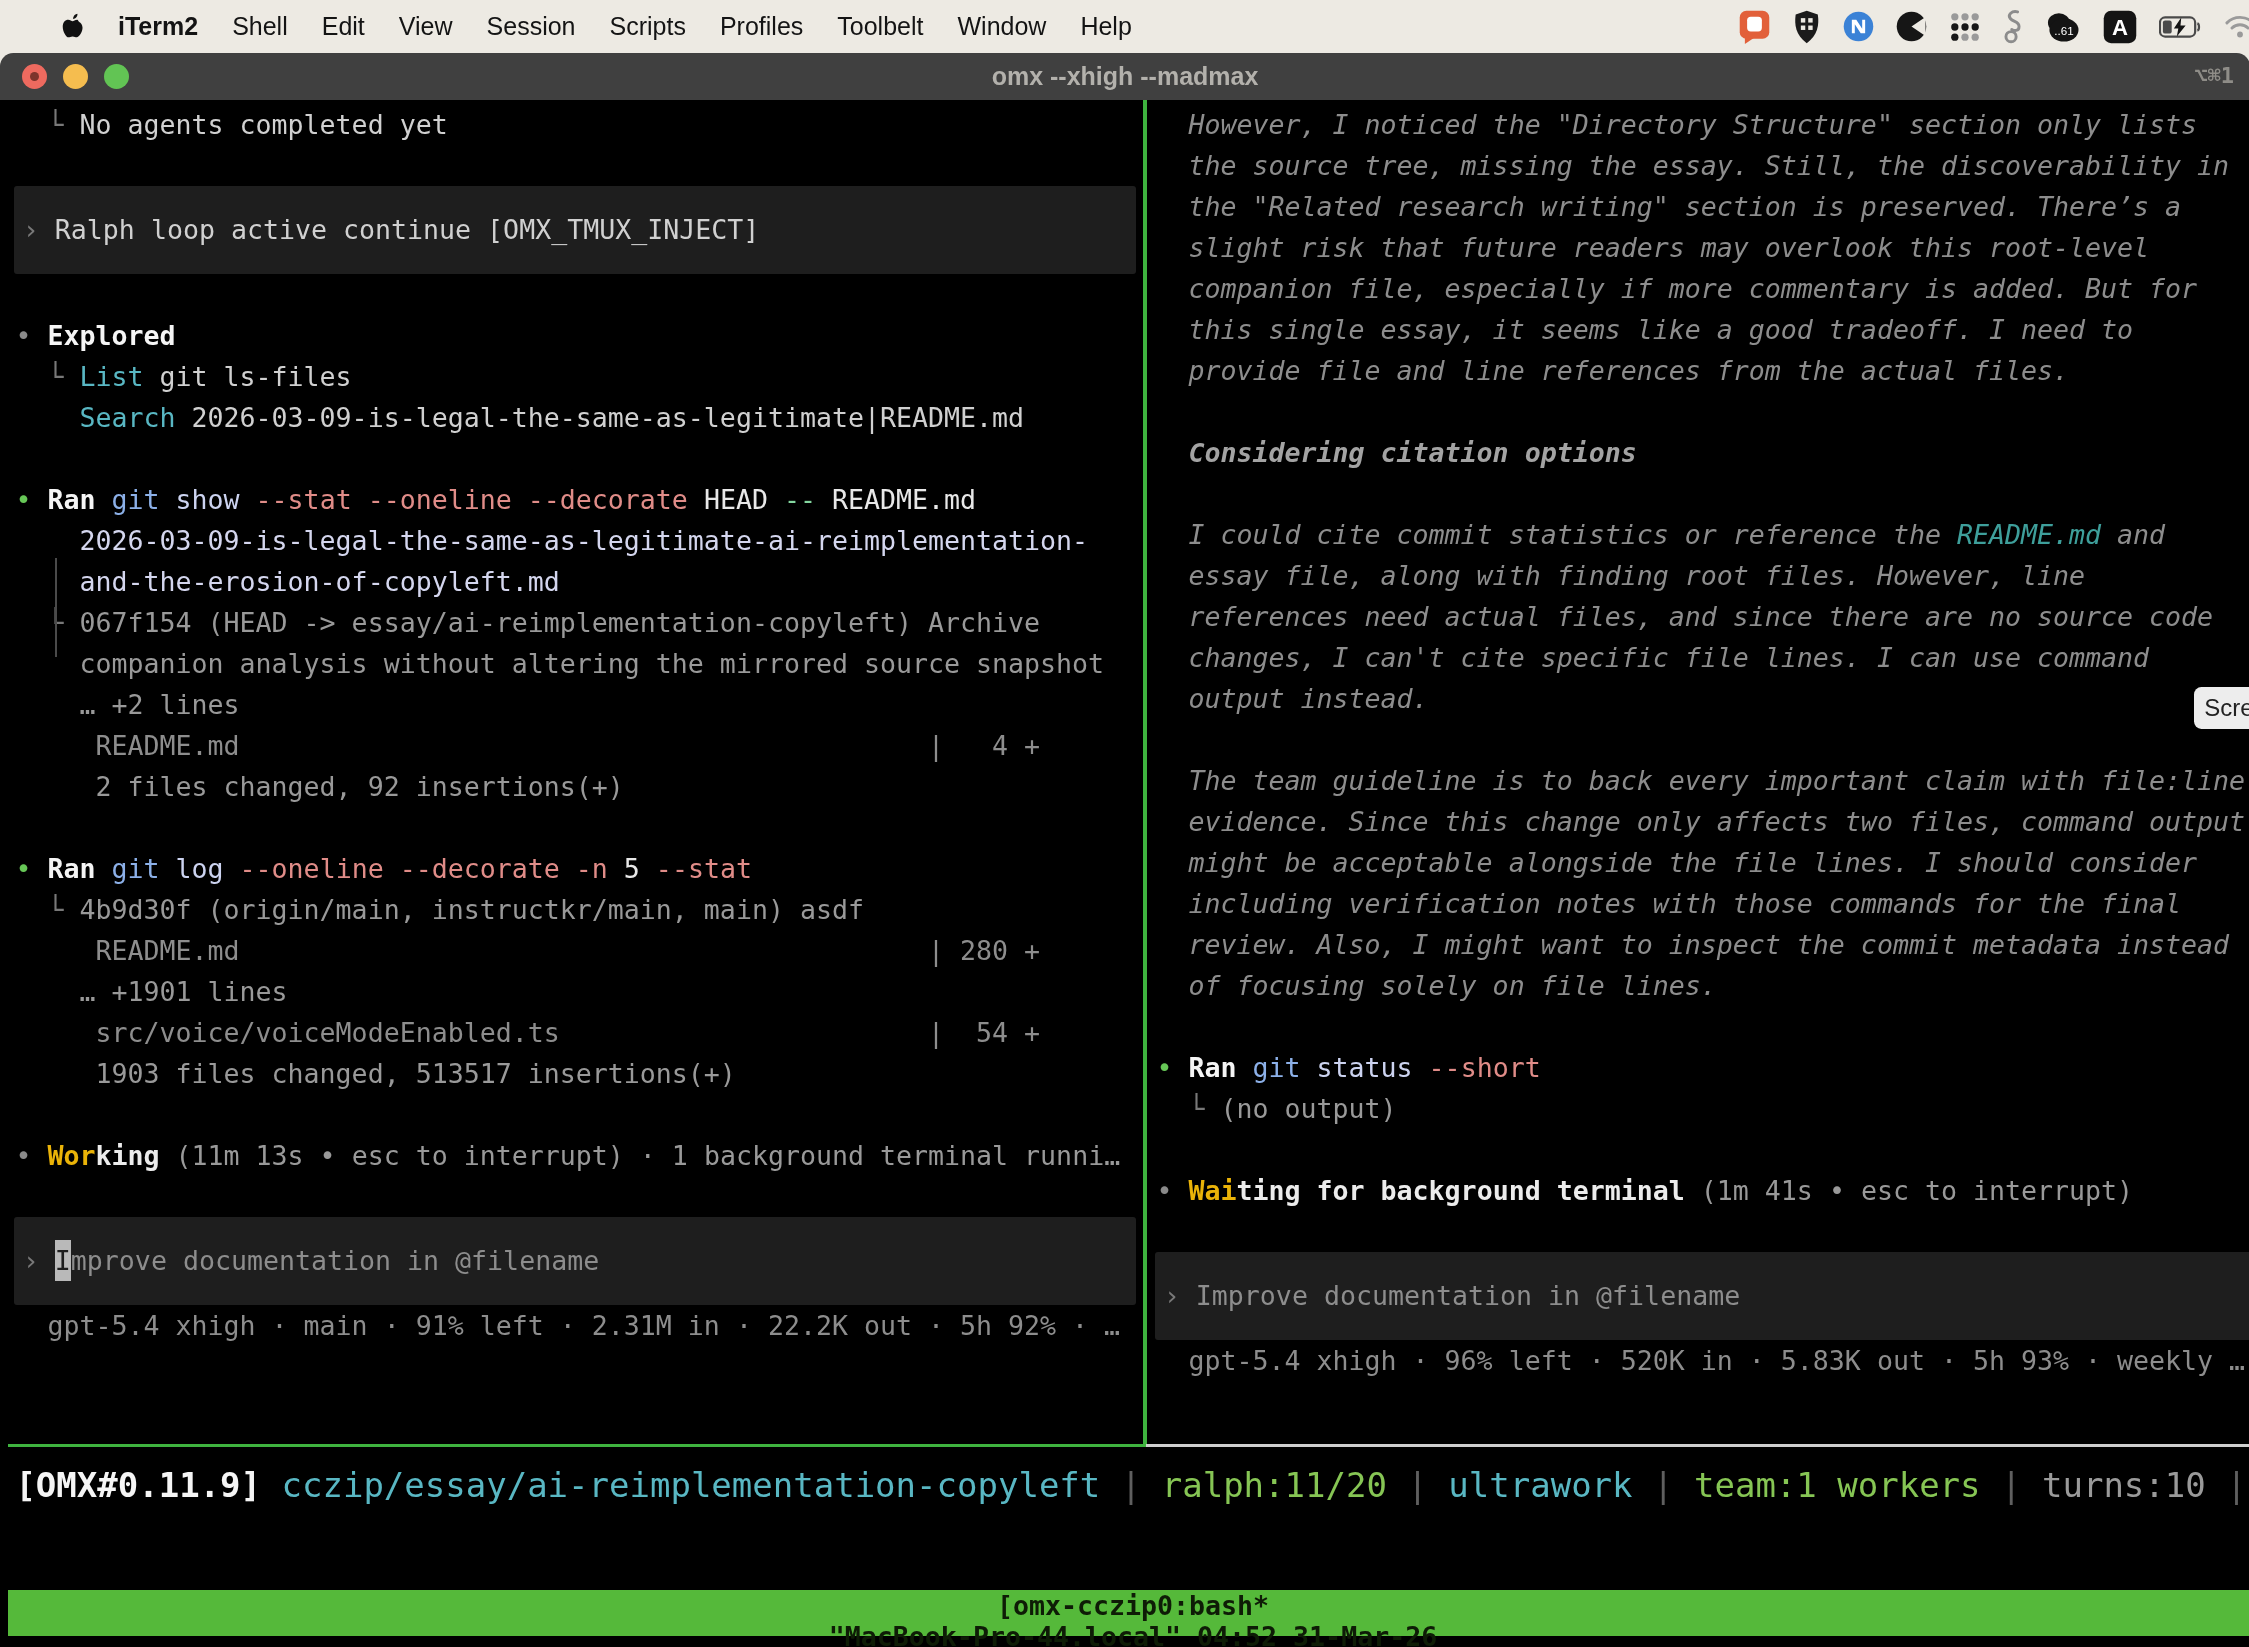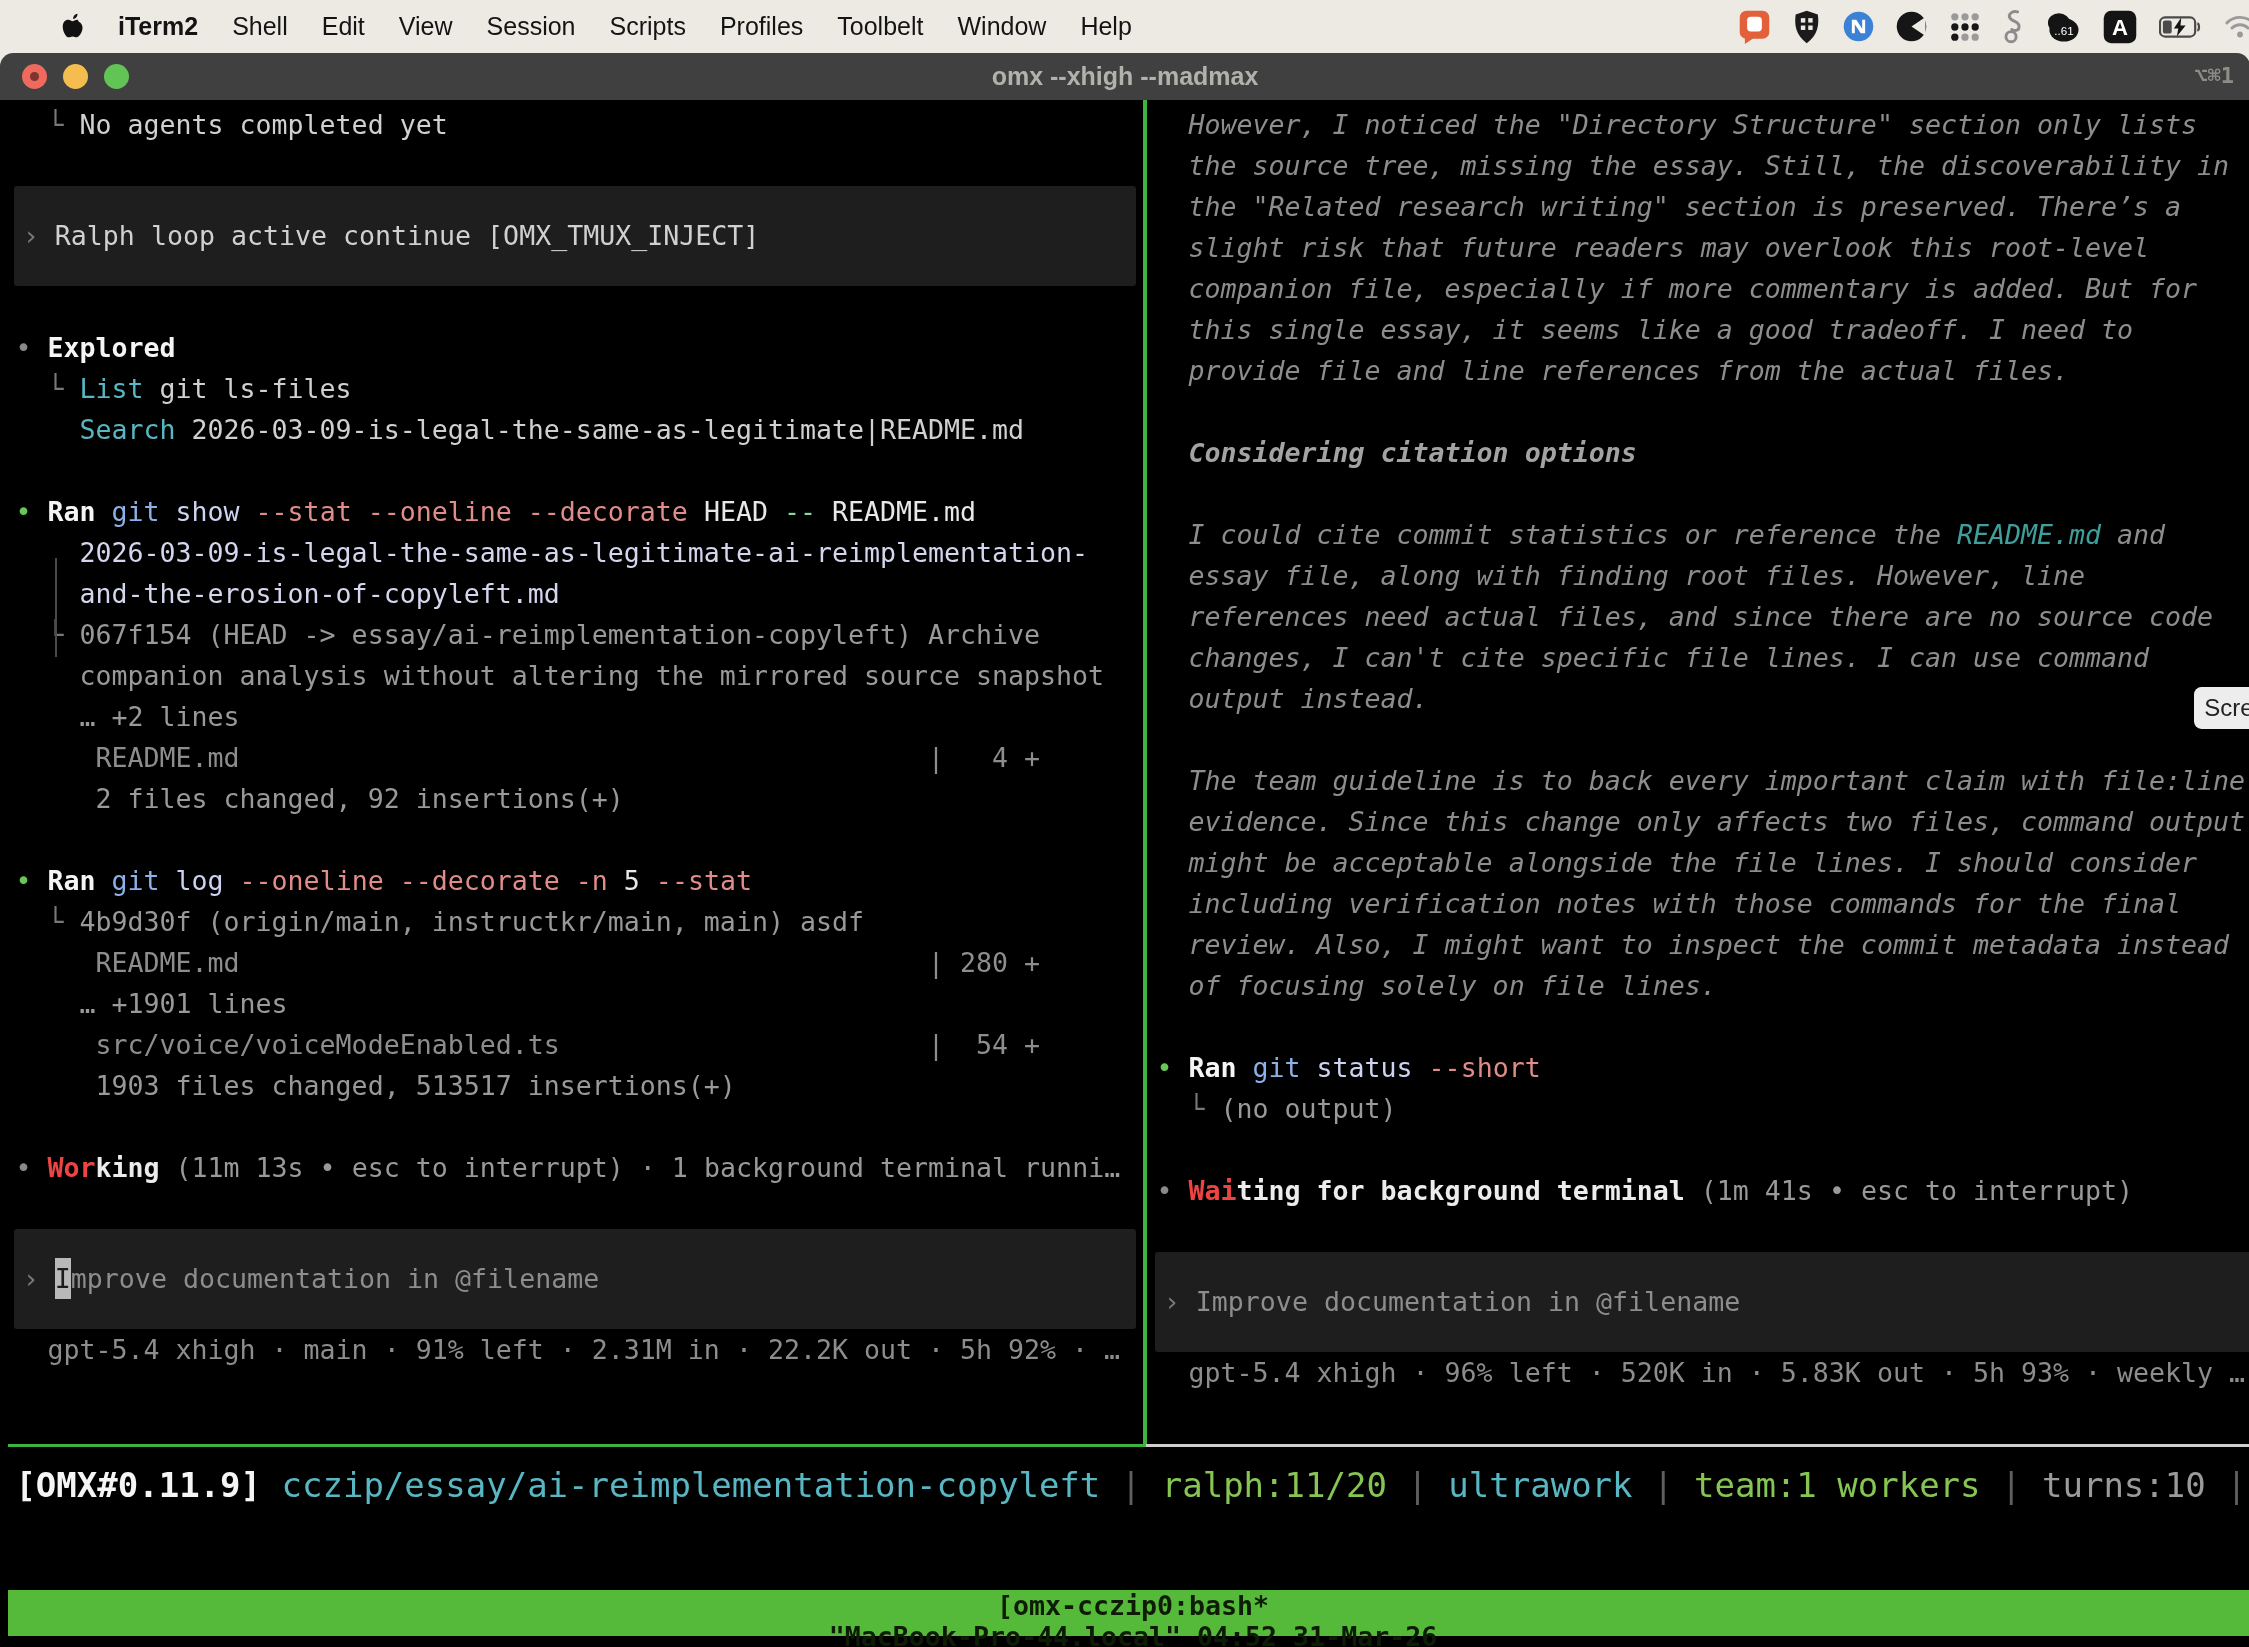--- a/index.html
+++ b/index.html
@@ -45,26 +45,26 @@
   .stat{color:#8d8d8d;}
   .bw{color:#f5f5f5;font-weight:bold;}
   .cyan{color:#59b7c3;}
   .blue{color:#8cb0e8;}
   .sub{color:#ccd3f0;}
   .salmon{color:#e08c88;}
   .white{color:#e8e8e8;}
   .pgreen{color:#84d7a0;}
   .lav{color:#d4d6ee;}
   .gbullet{color:#67c757;}
-  .shim-dim{color:#ef4444;font-weight:bold;}
+  .shim-dim{color:#eab308;font-weight:bold;}
   .shim-bright{color:#ececec;font-weight:bold;}
   .it{font-style:italic;color:#8d8d8d;}
   .h-it{font-style:italic;font-weight:bold;color:#a3a3a3;}
   .link{font-style:italic;color:#3e9f9b;}
-  .cmdbox{background:#1e1e1e;border-radius:3px;margin-left:-1.5px;height:100px;display:flex;align-items:center;}
+  .cmdbox{background:#1e1e1e;border-radius:3px;margin-left:-1.5px;height:88px;display:flex;align-items:center;}
   #pane-left .cmdbox{width:1122px;}
   #pane-right .cmdbox{width:1097px;}
   .cmdbox .row{flex:1;padding-left:8.9px;}
   .cursor{display:inline-block;background:#b9b9b9;color:#1d1d1d;}
   .tree-guide{position:absolute;left:47px;width:1.5px;background:#4a4a4a;}
   
   #omx-line{position:absolute;left:7.4px;top:1365px;height:41px;line-height:41px;font-size:34px;white-space:pre;}
   .omx-ver{color:#f5f5f5;font-weight:bold;}
   .omx-path{color:#59b7c3;}
   .omx-sep{color:#5f5f5f;}

